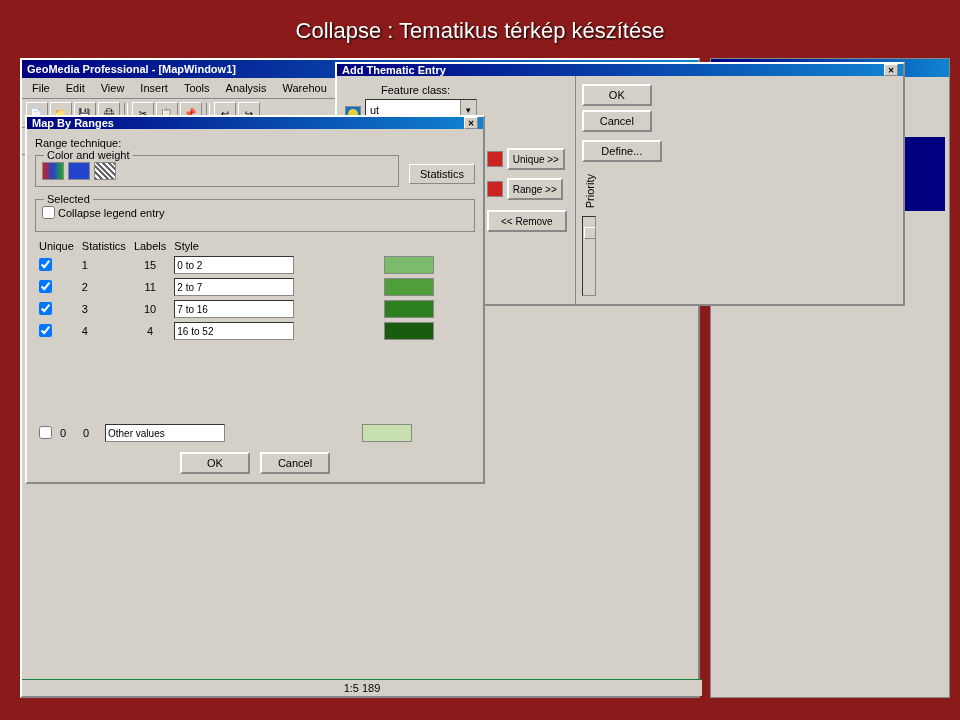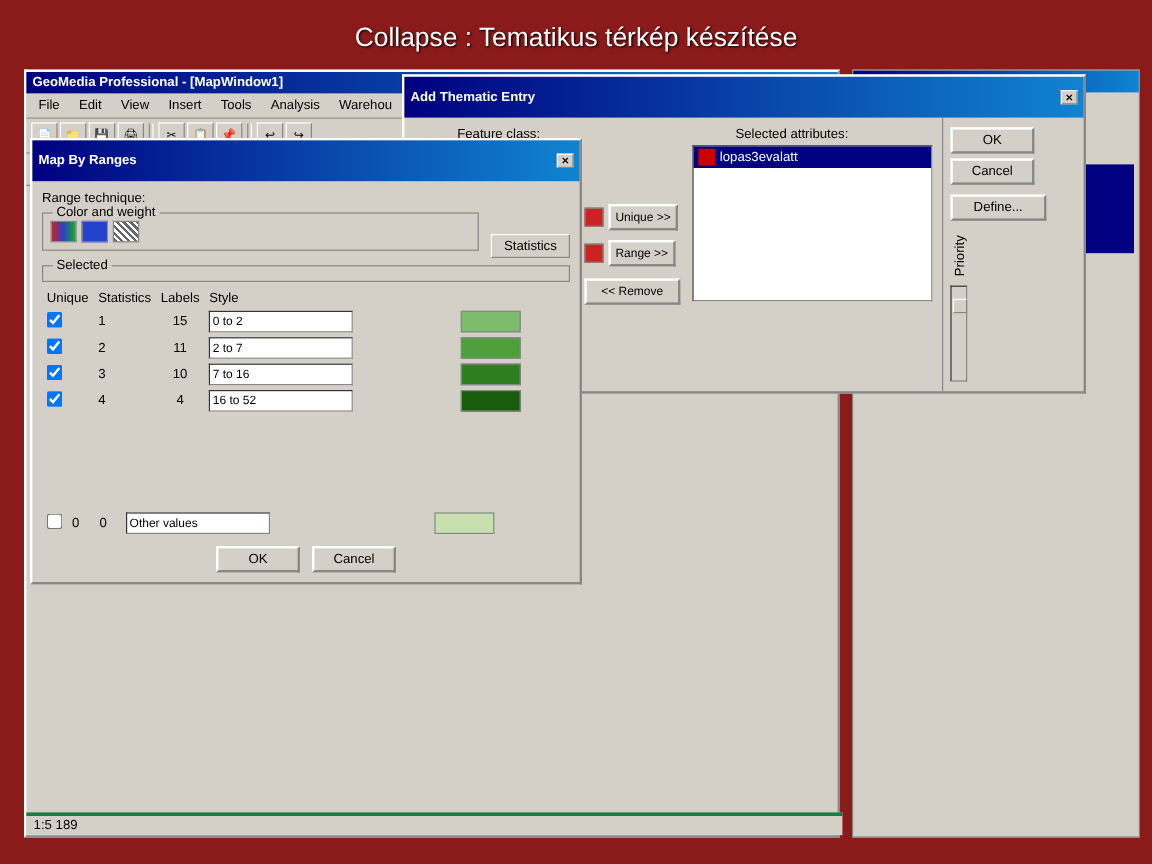--- a/index.html
+++ b/index.html
@@ -131,21 +131,21 @@
       background: #d4d0c8;
       border: 2px solid;
       border-color: #fff #888 #888 #fff;
       z-index: 10;
     }
     .dialog-titlebar {
       background: linear-gradient(to right, #000080, #1084d0);
       color: #fff;
       font-size: 11px;
       font-weight: bold;
-      padding: 11px 5px;
+      padding: 0 5px;
       display: flex;
       justify-content: space-between;
       align-items: center;
     }
     .dialog-close {
       width: 14px;
       height: 12px;
       background: #d4d0c8;
       border: 1px solid #888;
       border-top: 1px solid #fff;
@@ -375,25 +375,26 @@
       padding: 4px;
       overflow-y: auto;
       height: calc(100% - 30px);
     }
     .status-bar {
       position: absolute;
       bottom: 0;
       left: 0;
       width: 680px;
       background: #d4d0c8;
-      border-top: 3px solid #15803d;
+      border-top: 1px solid #15803d;
       padding: 2px 6px;
       font-size: 11px;
       display: flex;
       gap: 20px;
+      justify-content: center;
     }
     
     .num-ranges-input {
       width: 35px;
       height: 18px;
       border: 1px inset #888;
       font-size: 11px;
       text-align: center;
       background: white;
     }
@@ -490,34 +491,38 @@
   <div class="dialog-titlebar">
     <span>Map By Ranges</span>
     <div class="dialog-close">✕</div>
   </div>
   <div class="dialog-body">
 
     <div class="row">
       <span class="label">Range technique:</span>
     </div>
 
-    <div style="display:flex; gap:10px; margin-bottom:6px;">
+    <div style="display:flex; gap:10px; margin-bottom:6px;align-items:center;">
       <div class="section-group" style="flex:1; display:flex; gap:4px;">
         <span class="section-label">Color and weight</span>
         <div class="color-btn" style="background:linear-gradient(to right,#cc2222,#2244cc,#22aa22); height:18px; width:22px; border:1px solid #888;"></div>
         <div class="color-btn" style="background:#2244cc; height:18px; width:22px; border:1px solid #888;"></div>
         <div class="color-btn" style="background:repeating-linear-gradient(45deg,#666,#666 2px,#fff 2px,#fff 4px); height:18px; width:22px; border:1px solid #888;"></div>
       </div>
       <div style="display:flex; align-items:flex-end;">
         <button class="stat-btn">Statistics</button>
       </div>
     </div>
 
     <div class="settings-group">
       <span class="settings-label">Selected</span>
+      <div class="collapse-chk row">
+        <input type="checkbox" style="">
+        <span>Collapse legend entry</span>
+      </div>
     </div>
 
     <table class="range-table">
       <thead>
         <tr>
           <th>Unique</th>
           <th>Statistics</th>
           <th>Labels</th>
           <th>Style</th>
         </tr>
@@ -615,29 +620,20 @@
         <div style="display:flex;align-items:center;gap:4px;margin-bottom:2px;">
           <div style="width:16px;height:16px;background:#cc2222;border:1px solid #888;"></div>
           <button class="act-btn">Unique &gt;&gt;</button>
         </div>
         <div style="display:flex;align-items:center;gap:4px;">
           <div style="width:16px;height:16px;background:#cc2222;border:1px solid #888;"></div>
           <button class="act-btn">Range &gt;&gt;</button>
         </div>
         <button class="act-btn" style="margin-top:4px;">&lt;&lt; Remove</button>
       </div>
-      <div class="thematic-right">
-        <div class="field-label">Selected attributes:</div>
-        <div class="selected-list">
-          <div class="selected-item">
-            <div class="sel-icon"></div>
-            <span>lopas3evalatt</span>
-          </div>
-        </div>
-      </div>
     </div>
     <div class="thematic-ok-cancel">
       <button class="ok-btn">OK</button>
       <button class="cancel-btn">Cancel</button>
       <div style="flex:1;"></div>
       <button class="ok-btn" style="width:80px;">Define...</button>
       <div style="flex:1;"></div>
       <div class="priority-label">Priority</div>
       <div style="width:14px;height:80px;background:#d4d0c8;border:1px inset #888;position:relative;">
         <div style="position:absolute;top:10px;left:1px;width:12px;height:12px;background:#d4d0c8;border:1px solid #888;border-top:1px solid #fff;border-left:1px solid #fff;"></div>

